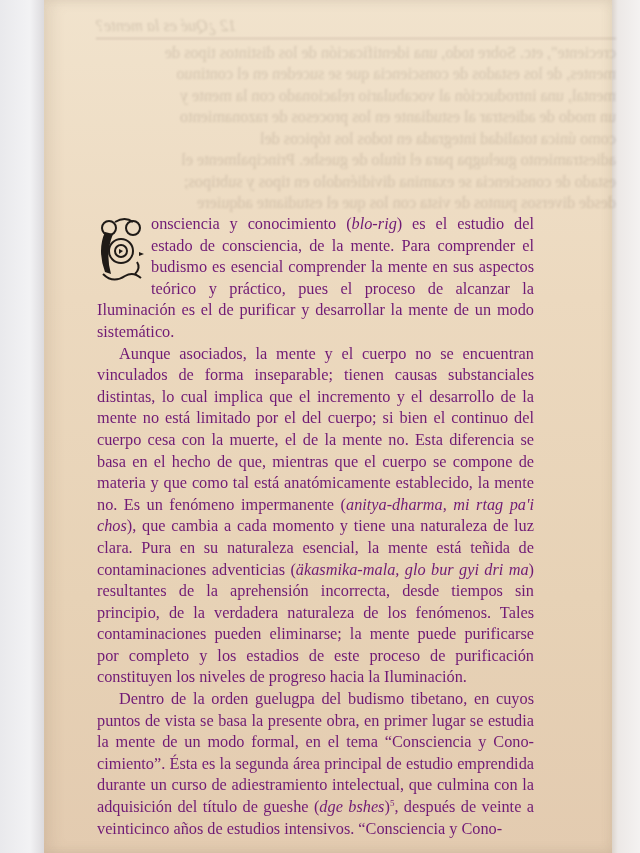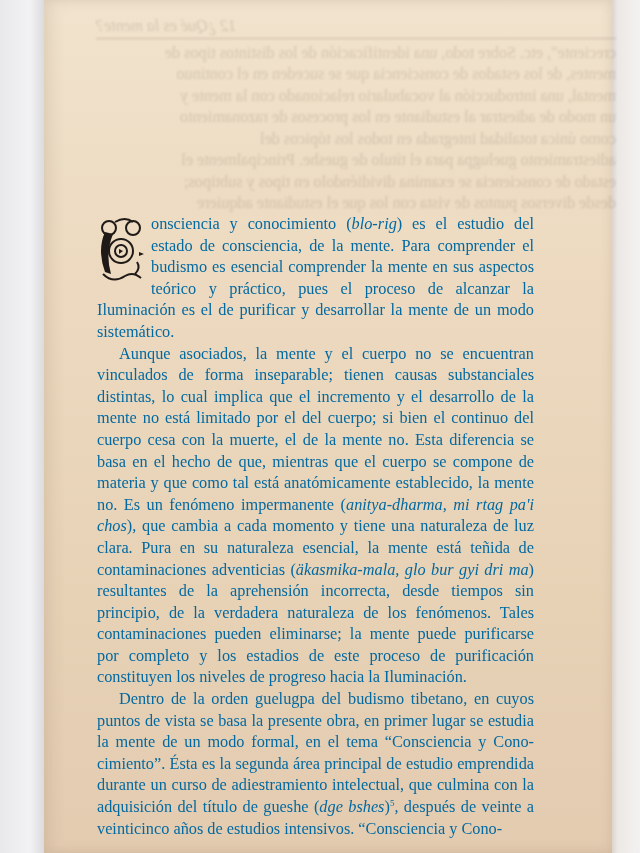--- a/index.html
+++ b/index.html
@@ -22,21 +22,21 @@
       color: rgba(90,70,55,0.18); font-size: 16.2px; line-height: 21.5px;
       transform: scaleX(-1); text-align: justify; filter: blur(0.9px);
       overflow: hidden;
     }
     .bleed .hdr {
       border-bottom: 1.5px solid rgba(90,70,55,0.25); margin-bottom: 4px;
       font-style: italic; text-align: right; padding-left: 6px;
     }
     .text {
       position: absolute; left: 97px; top: 213px; width: 437px;
-      color: #0369a1; font-size: 16.3px; line-height: 21.6px;
+      color: #701a75; font-size: 16.3px; line-height: 21.6px;
       text-align: justify; hyphens: manual;
     }
     .text p { margin: 0; }
     .text p.indent { text-indent: 22px; }
     .dropcap {
       float: left; width: 50px; height: 70px; margin: 3px 6px 0 -2px;
     }
     .it { font-style: italic; }
     sup { font-size: 9px; line-height: 0; }
   </style>

